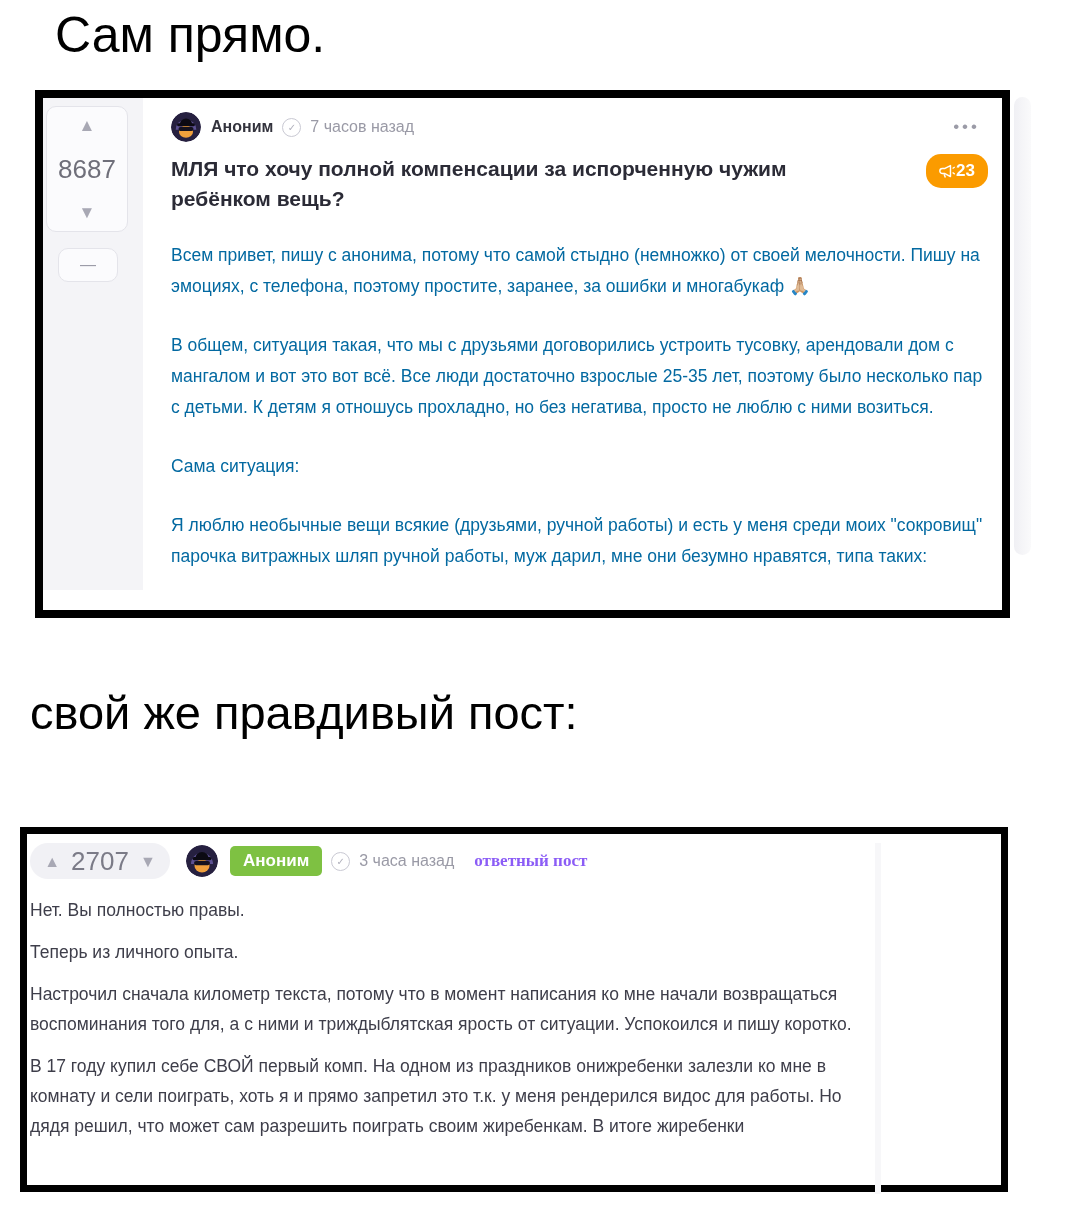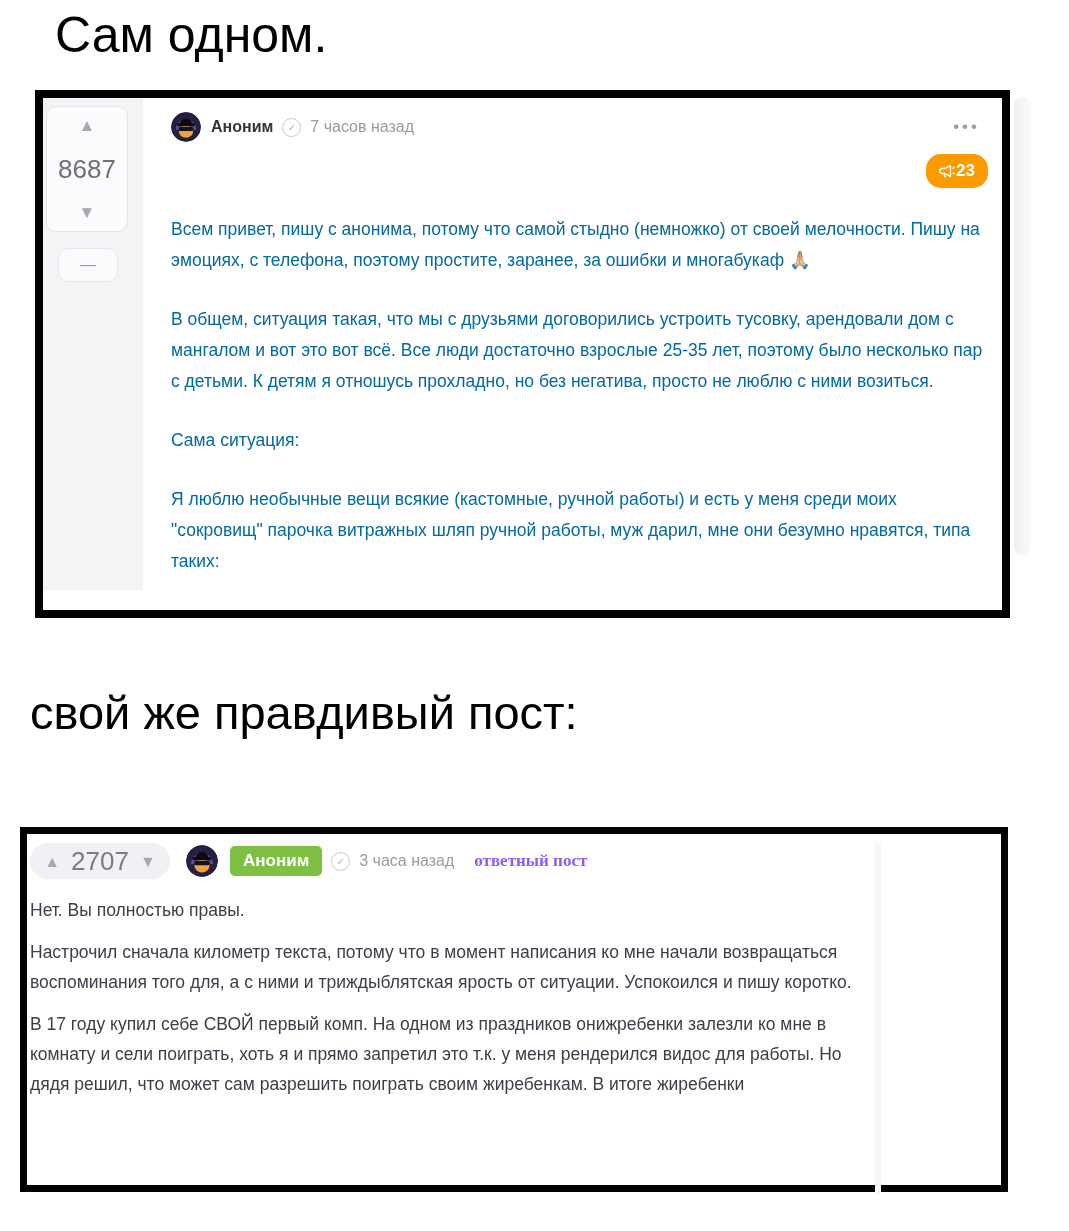--- a/index.html
+++ b/index.html
@@ -59,21 +59,21 @@
   .badge-green{margin-left:12px;background:#7ec142;border-radius:5px;padding:5px 13px;
     color:#fff;font-weight:bold;font-size:17px;}
   .reply-label{margin-left:20px;font-weight:bold;font-size:17px;color:#8b5cf6;font-family:Liberation Serif, serif;}
 
   .post-body2{margin:16px 0 0 3px;width:845px;font-size:17.5px;line-height:30px;color:#3e3e4a;}
   .post-body2 p{margin:0 0 12px 0;}
 </style>
 </head>
 <body>
 
-<div class="caption" id="caption-top">Сам одном.</div>
+<div class="caption" id="caption-top">Сам прямо.</div>
 
 <div id="side-strip"></div>
 
 <div class="frame" id="frame1">
   <div class="inner">
     <div class="sidebar1"></div>
 
     <div class="vote-box">
       <div class="tri">▲</div>
       <div class="vote-num">8687</div>
@@ -93,35 +93,39 @@
           <path d="M9.5 13 a6.5 6 0 0 1 13 0 z" fill="#0c0a13"></path>
           <rect x="6.5" y="12" width="19" height="3.2" rx="1.6" fill="#0c0a13"></rect>
         </svg>
         <span class="author-name">Аноним</span>
         <span class="check">✓</span>
         <span class="time">7 часов назад</span>
         <span class="dots">•••</span>
       </div>
 
       <div class="title-row">
+        <div class="post-title">
+          <span>МЛЯ что хочу полной компенсации за испорченную чужим</span>
+          <span>ребёнком вещь?</span>
+        </div>
         <div class="badge-orange">
           <svg width="17" height="15" viewBox="0 0 20 17">
             <path d="M13.5 1.5 v13 l-6.5 -3.6 h-3 a3 3 0 0 1 0 -6 h3 z" fill="none" stroke="#fff" stroke-width="1.7" stroke-linejoin="round"></path>
             <path d="M6 11.8 l1.5 3.8" stroke="#fff" stroke-width="1.7"></path>
             <path d="M16 5 l2.5 -1.8 M16 9.8 l2.5 1.8" stroke="#fff" stroke-width="1.5"></path>
           </svg>
           <span>23</span>
         </div>
       </div>
 
       <div class="post-body">
         <p>Всем привет, пишу с анонима, потому что самой стыдно (немножко) от своей мелочности. Пишу на эмоциях, с телефона, поэтому простите, заранее, за ошибки и многабукаф 🙏🏼</p>
         <p>В общем, ситуация такая, что мы с друзьями договорились устроить тусовку, арендовали дом с мангалом и вот это вот всё. Все люди достаточно взрослые 25-35 лет, поэтому было несколько пар с детьми. К детям я отношусь прохладно, но без негатива, просто не люблю с ними возиться.</p>
         <p>Сама ситуация:</p>
-        <p>Я люблю необычные вещи всякие (кастомные, ручной работы) и есть у меня среди моих "сокровищ" парочка витражных шляп ручной работы, муж дарил, мне они безумно нравятся, типа таких:</p>
+        <p>Я люблю необычные вещи всякие (друзьями, ручной работы) и есть у меня среди моих "сокровищ" парочка витражных шляп ручной работы, муж дарил, мне они безумно нравятся, типа таких:</p>
       </div>
     </div>
   </div>
 </div>
 
 <div class="caption" id="caption-mid">
   <div>свой же правдивый пост:</div>
 </div>
 
 <div class="frame" id="frame2">
@@ -143,17 +147,18 @@
         <rect x="6.5" y="12" width="19" height="3.2" rx="1.6" fill="#0c0a13"></rect>
       </svg>
       <span class="badge-green">Аноним</span>
       <span class="check">✓</span>
       <span class="time">3 часа назад</span>
       <span class="reply-label">ответный пост</span>
     </div>
 
     <div class="post-body2">
       <p>Нет. Вы полностью правы.</p>
+      <p>Теперь из личного опыта.</p>
       <p>Настрочил сначала километр текста, потому что в момент написания ко мне начали возвращаться воспоминания того для, а с ними и триждыблятская ярость от ситуации. Успокоился и пишу коротко.</p>
       <p>В 17 году купил себе СВОЙ первый комп. На одном из праздников онижребенки залезли ко мне в комнату и сели поиграть, хоть я и прямо запретил это т.к. у меня рендерился видос для работы. Но дядя решил, что может сам разрешить поиграть своим жиребенкам. В итоге жиребенки</p>
     </div>
   </div>
 </div>
 
 </body></html>

